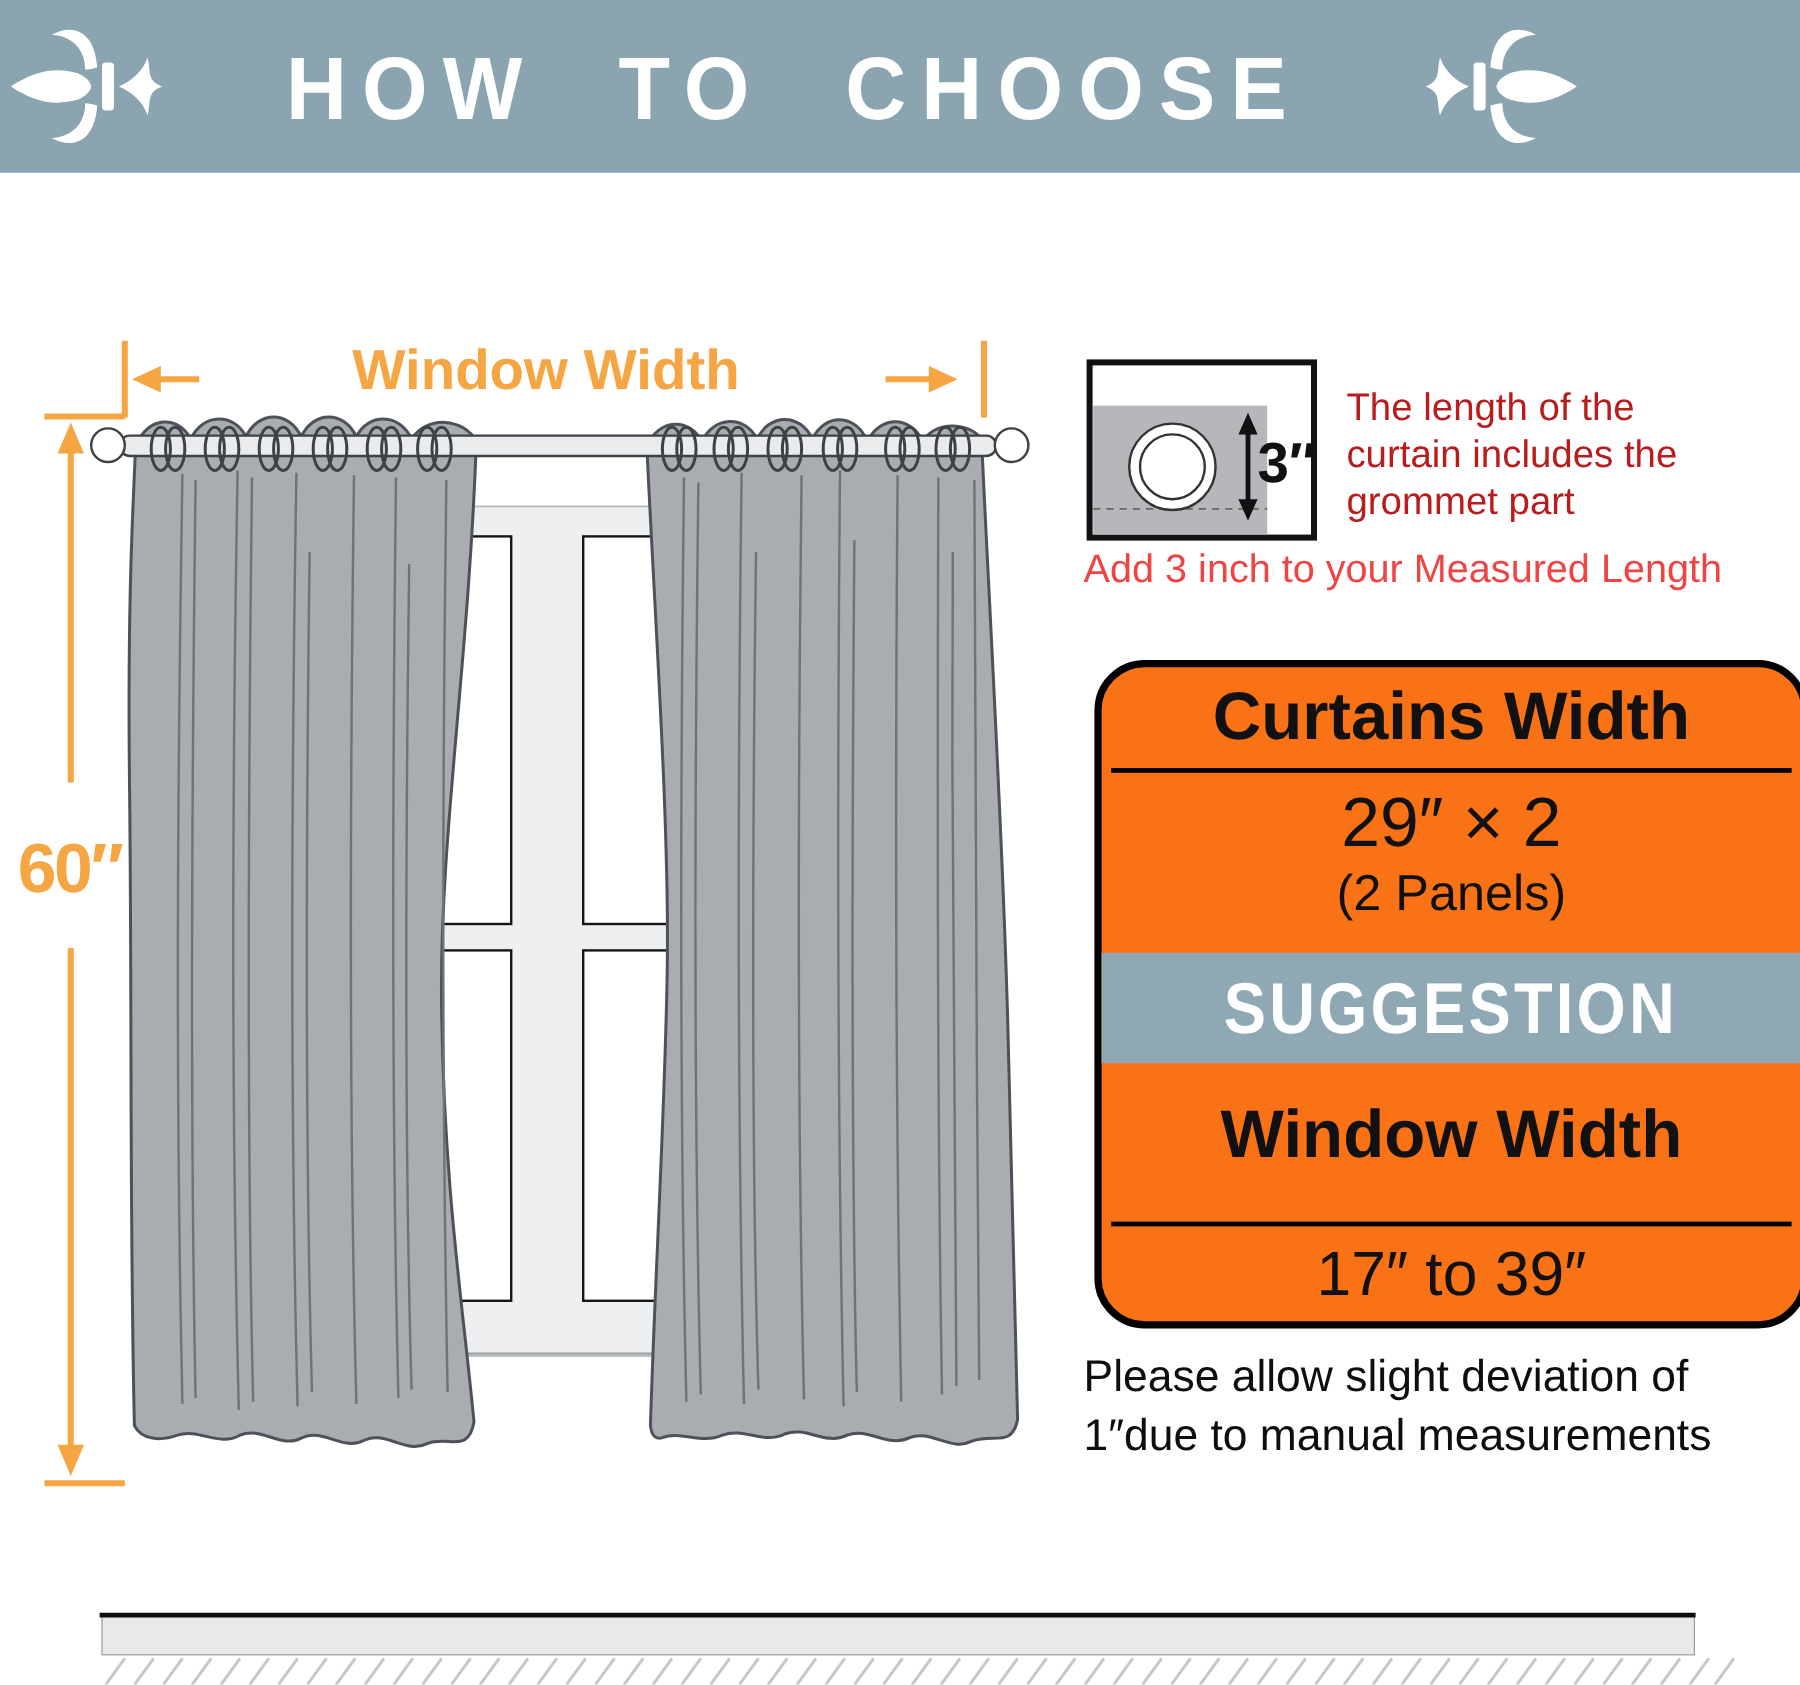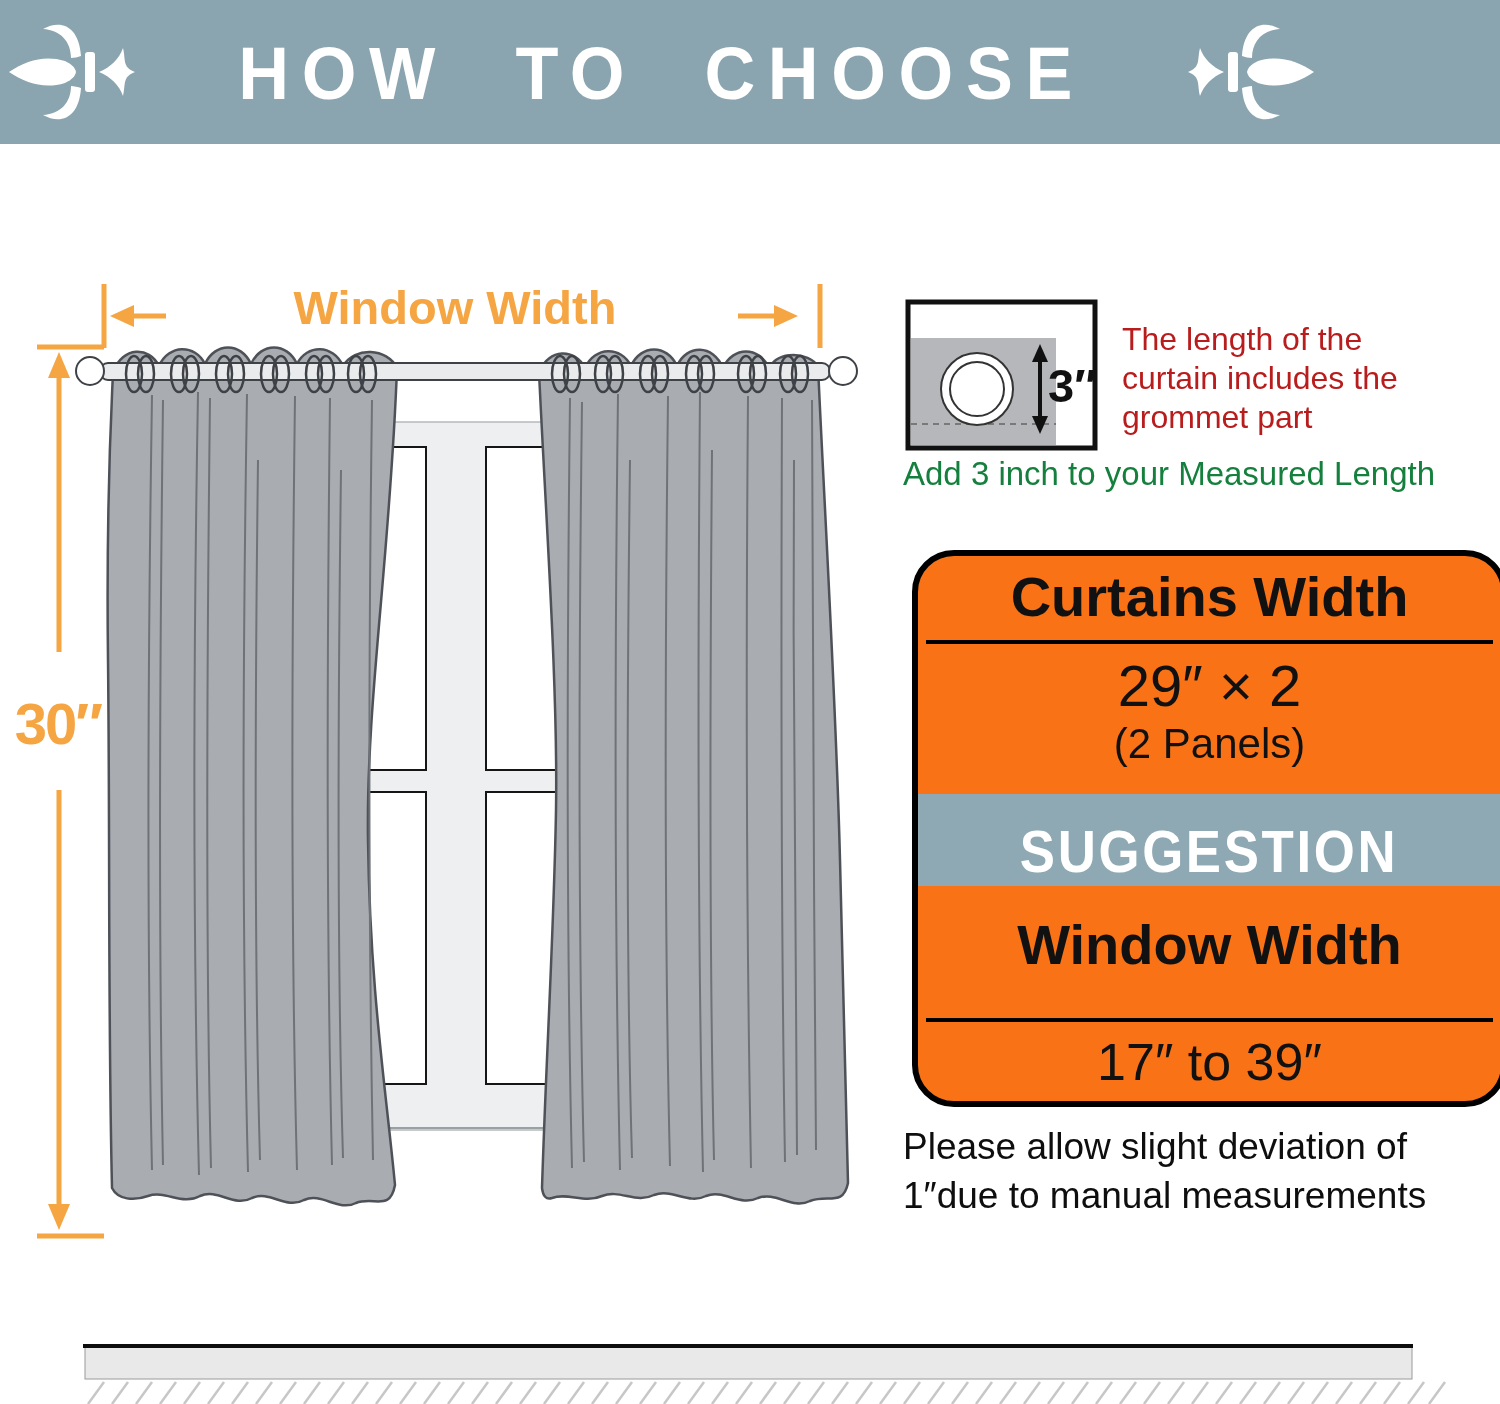--- a/index.html
+++ b/index.html
@@ -20,34 +20,34 @@
   .fleur svg{width:100px;height:140px;}
   .fleur-left svg{transform:rotate(-90deg);}
   .fleur-right svg{transform:rotate(90deg);}
   
   .abs{position:absolute;}
   .orange{color:#F5A542;}
   .win-width-label{left:240px;top:280px;width:430px;text-align:center;font-size:47px;font-weight:700;}
   .height-label{left:8px;top:690px;width:100px;text-align:center;font-size:58px;font-weight:700;letter-spacing:-2px;}
   .grommet-size{left:1048px;top:358px;font-size:47px;font-weight:700;color:#111;}
   .grommet-note{left:1122px;top:320px;width:300px;font-size:32px;line-height:39px;color:#b91c1c;}
-  .grommet-instruction{left:903px;top:455px;width:560px;font-size:33px;color:#15803d;}
+  .grommet-instruction{left:903px;top:455px;width:560px;font-size:33px;color:#ef4444;}
   .footnote{left:903px;top:1122px;width:545px;font-size:37px;line-height:49px;color:#0e0e0e;}
   
   .sbox{
     position:absolute;left:912px;top:550px;width:595px;height:557px;
     border:6px solid #000;border-radius:42px;background:#f97316;box-sizing:border-box;
   }
   .sbox > div{position:absolute;left:0;width:100%;text-align:center;}
   .sbox-title1{top:8px;font-size:56px;font-weight:700;}
   .sbox-hr1{top:84px;height:4px;background:#000;}
   .sbox-hr1,.sbox-hr2{left:8px !important;width:calc(100% - 16px) !important;}
   .sbox-value1{top:96px;font-size:58px;font-weight:400;}
   .sbox-panels{top:164px;font-size:42px;font-weight:400;}
-  .sbox-band{top:238px;height:92px;background:#8EA9B3;display:flex;align-items:flex-end;justify-content:center;}
+  .sbox-band{top:238px;height:92px;background:#8EA9B3;display:flex;align-items:center;justify-content:center;}
   .sbox-band span{color:#fff;font-size:60px;font-weight:700;letter-spacing:3px;transform:scaleX(.88);white-space:nowrap;}
   .sbox-title2{top:356px;font-size:56px;font-weight:700;}
   .sbox-hr2{top:462px;height:4px;background:#000;}
   .sbox-value2{top:476px;font-size:52px;font-weight:500;}
   svg{display:block;}
   .scene{position:absolute;left:0;top:0;}
 </style>
 </head>
 <body>
 
@@ -234,21 +234,21 @@
         <path d="M50 0 C38 18 33 36 39 56 C43 64 46 66 50 67 C54 66 57 64 61 56 C67 36 62 18 50 0 Z"></path>
         <path d="M36 62 C20 62 8 52 7 34 C-3 52 4 70 34 72 C35 69 36 65 36 62 Z"></path>
         <path d="M64 62 C80 62 92 52 93 34 C103 52 96 70 66 72 C65 69 64 65 64 62 Z"></path>
         <rect x="30" y="76" width="40" height="10" rx="3"></rect>
         <path d="M50 90 C45 102 37 110 26 114 C38 117 45 113 50 126 C55 113 62 117 74 114 C63 110 55 102 50 90 Z"></path>
       </svg>
     </div>
   </div>
 
   <div class="abs orange win-width-label">Window Width</div>
-  <div class="abs orange height-label">30″</div>
+  <div class="abs orange height-label">60″</div>
 
   <div class="abs grommet-size">3″</div>
   <div class="abs grommet-note">The length of the curtain includes the grommet part</div>
   <div class="abs grommet-instruction">Add 3 inch to your Measured Length</div>
 
   <div class="sbox">
     <div class="sbox-title1">Curtains Width</div>
     <div class="sbox-hr1"></div>
     <div class="sbox-value1">29″ × 2</div>
     <div class="sbox-panels">(2 Panels)</div>

